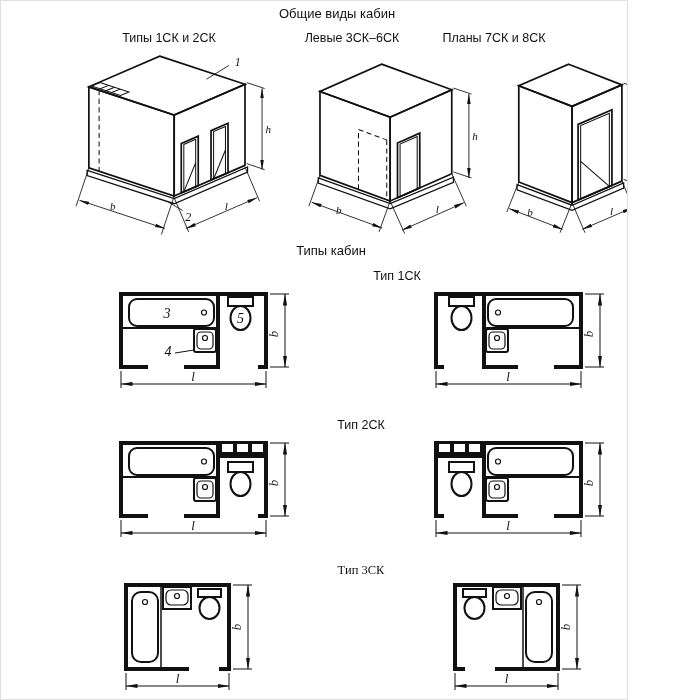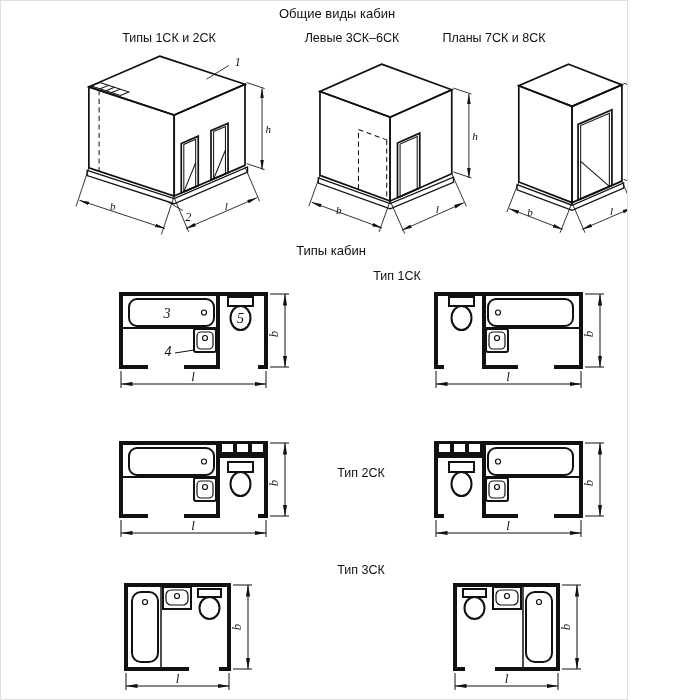--- a/index.html
+++ b/index.html
@@ -167,22 +167,22 @@
         <line class="dim" x1="30" y1="143" x2="16" y2="178"></line>
         <line class="dim" x1="92" y1="167" x2="78" y2="202"></line>
         <line class="dim" x1="19" y1="174" x2="81" y2="198" marker-start="url(#mS)" marker-end="url(#mE)"></line>
         <text class="it" x="43" y="183" text-anchor="middle">b</text>
       </g>
     </svg>
   </div>
 
   <div class="lbl" style="left:330px; top:242px;">Типы кабин</div>
   <div class="lbl sub" style="left:360px; top:268px;margin-left:36px;">Тип 1СК</div>
-  <div class="lbl sub" style="left:360px; top:417px;margin-top:48px;">Тип 2СК</div>
-  <div class="lbl sub" style="left:360px; top:562px;">Тип 3СК</div>
+  <div class="lbl sub" style="left:360px; top:417px;">Тип 2СК</div>
+  <div class="lbl sub" style="left:360px; top:562px;font-family:Liberation Serif, serif;">Тип 3СК</div>
 
   <div class="figure" style="left:112px; top:286px;">
     <svg width="185" height="104" viewBox="0 0 185 104">
       <g>
         <line class="w4" x1="6" y1="7" x2="155" y2="7"></line>
         <line class="w4" x1="8" y1="5" x2="8" y2="82"></line>
         <line class="w4" x1="153" y1="5" x2="153" y2="82"></line>
         <line class="w4" x1="6" y1="80" x2="35" y2="80"></line>
         <line class="w4" x1="71" y1="80" x2="107" y2="80"></line>
         <line class="w4" x1="145" y1="80" x2="155" y2="80"></line>

